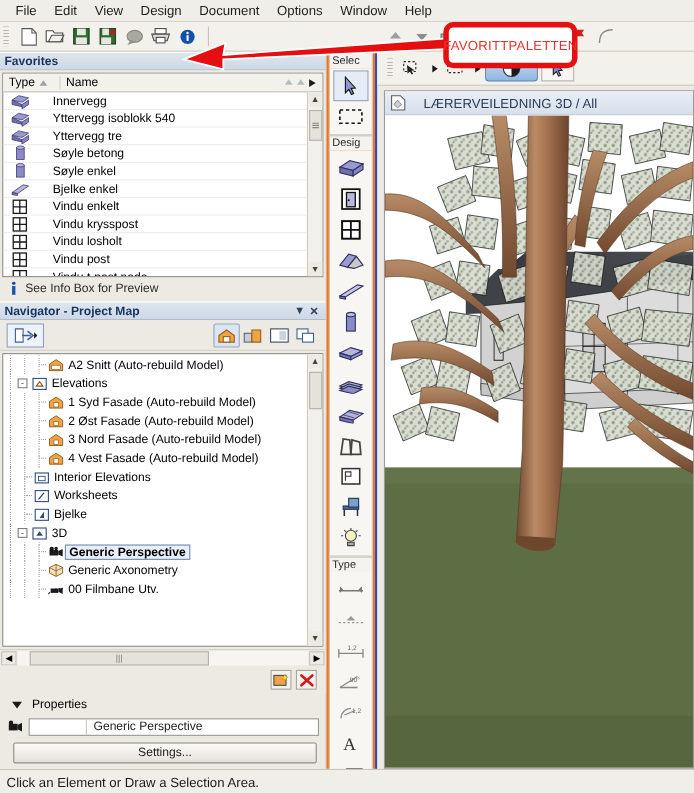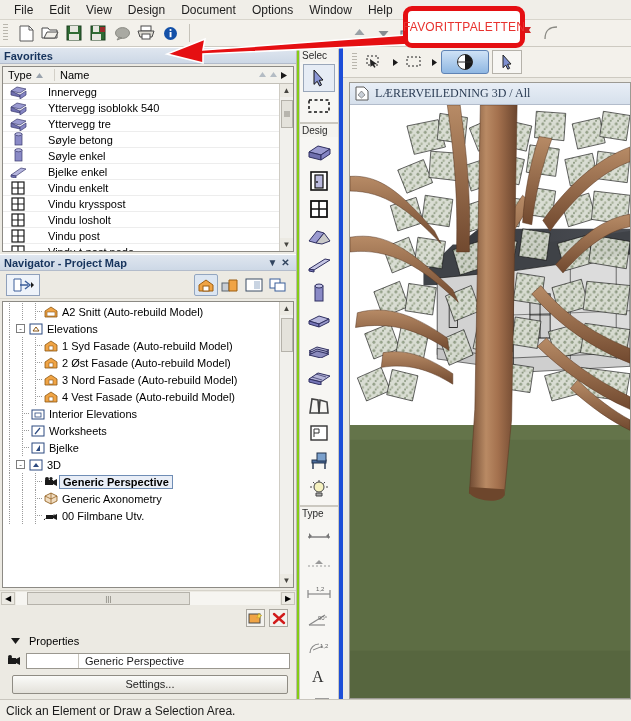--- a/index.html
+++ b/index.html
@@ -114,52 +114,52 @@
   .proprow{height:20px;display:flex;align-items:center;padding:0 6px;flex:none;gap:0;}
   .propfield{flex:1;height:16px;background:#fff;border:1px solid #9a978f;display:flex;align-items:center;}
   .propfield .lcell{width:52px;border-right:1px solid #c9c6be;height:100%;}
   .propfield .vcell{padding-left:6px;font-size:11px;color:#1c1c1c;}
   .settingsrow{height:28px;display:flex;align-items:center;padding:2px 8px 4px 12px;flex:none;}
   .settingsbtn{flex:1;height:19px;border:1px solid #8f8c84;border-radius:2px;
     background:linear-gradient(to bottom,#fbfbf9,#e3e1da);display:flex;align-items:center;
     justify-content:center;font-size:11px;color:#1c1c1c;}
 
   
-  .toolboxwrap{width:46px;flex:none;background:#84cc16;border-right:4px solid #1d4ed8;
+  .toolboxwrap{width:46px;flex:none;background:#f97316;border-right:2px solid #1d4ed8;
                display:flex;flex-direction:column;}
   .tbscroll{flex:1;overflow:hidden;padding:1px 0 0 2px;}
   .tbgroup{font-size:10px;color:#2a2a2a;background:#f4f3ef;border:1px solid #cbc8c0;
            border-bottom:none;padding:0 2px;height:14px;display:flex;align-items:center;
            width:40px;}
   .tbitems{width:40px;background:#f7f6f3;border:1px solid #cbc8c0;border-top:none;
            display:flex;flex-direction:column;align-items:center;padding:2px 0;}
   .tbitem{width:32px;height:28px;display:flex;align-items:center;justify-content:center;}
   .tbitem.on{border:1px solid #9aa7ba;background:#e6ecf5;}
 
   
   .docarea{flex:1;min-width:0;display:flex;flex-direction:column;background:#eceae3;}
   .doctoolstrip{height:31px;flex:none;background:#f3f1eb;border-bottom:1px solid #cdcac1;
                 display:flex;align-items:center;padding-left:6px;gap:3px;}
   .docbtn{height:24px;min-width:26px;display:flex;align-items:center;justify-content:center;padding:0 3px;}
   .docbtn.blue{border:1px solid #5f83b5;border-radius:3px;
     background:linear-gradient(to bottom,#cfe2f6,#8fb7e2);width:48px;}
   .docbtn.boxed{border:1px solid #b5b2aa;background:#f7f6f3;width:30px;}
   .docwin{flex:1;margin:4px 0 0 6px;border:1px solid #9c9a93;background:#fff;
           display:flex;flex-direction:column;min-height:0;}
-  .docwin-title{height:22px;flex:none;display:flex;align-items:center;gap:6px;padding-left:5px;
+  .docwin-title{height:22px;flex:none;display:flex;align-items:center;gap:16px;padding-left:5px;
      background:linear-gradient(to bottom,#e8eef6,#d6e0ec);border-bottom:1px solid #b2bccb;
-     font-size:12px;color:#2a3b53;font-family:Liberation Serif, serif;}
+     font-size:12px;color:#2a3b53;}
   .canvas{flex:1;position:relative;overflow:hidden;background:#fff;min-height:0;}
 
   
   .statusbar{height:22px;flex:none;background:#f0eee8;border-top:1px solid #c9c6be;
              display:flex;align-items:center;padding-left:6px;font-size:12px;color:#1b1b1b;}
 
   
-  .callout{position:absolute;left:403px;top:6px;width:122px;height:42px;
+  .callout{position:absolute;left:403px;top:20px;width:122px;height:42px;
     background:#fff;border:5px solid #e50f12;border-radius:9px;display:flex;
     align-items:center;justify-content:center;z-index:50;}
   .callout span{color:#e8322f;font-size:12px;letter-spacing:.2px;white-space:nowrap;}
   .calloutarrow{position:absolute;left:133px;top:30px;width:290px;height:36px;z-index:49;}
 </style>
 </head>
 <body>
 
 <div class="app">
 
@@ -423,20 +423,27 @@
               <div class="sv-arrow">▲</div>
               <div class="sv-thumb">
                 <svg width="8" height="8" viewBox="0 0 8 8">
                     <path d="M1 2h6M1 4h6M1 6h6" stroke="#8b8880"></path>
                   </svg>
               </div>
               <div class="sv-space"></div>
               <div class="sv-arrow">▼</div>
             </div>
           </div>
+        </div>
+        <div class="favfoot">
+          <svg width="11" height="13" viewBox="0 0 11 13">
+              <rect x="4" y="4" width="3" height="8" fill="#1451a8"></rect>
+              <circle cx="5.5" cy="1.6" r="1.6" fill="#1451a8"></circle>
+            </svg>
+          <span>See Info Box for Preview</span>
         </div>
       </div>
 
       <div class="palettebar">
         <div class="ptitle">Navigator - Project Map</div>
         <div class="pbtn">▼</div>
         <div class="pbtn">✕</div>
       </div>
 
       <div class="nav">

